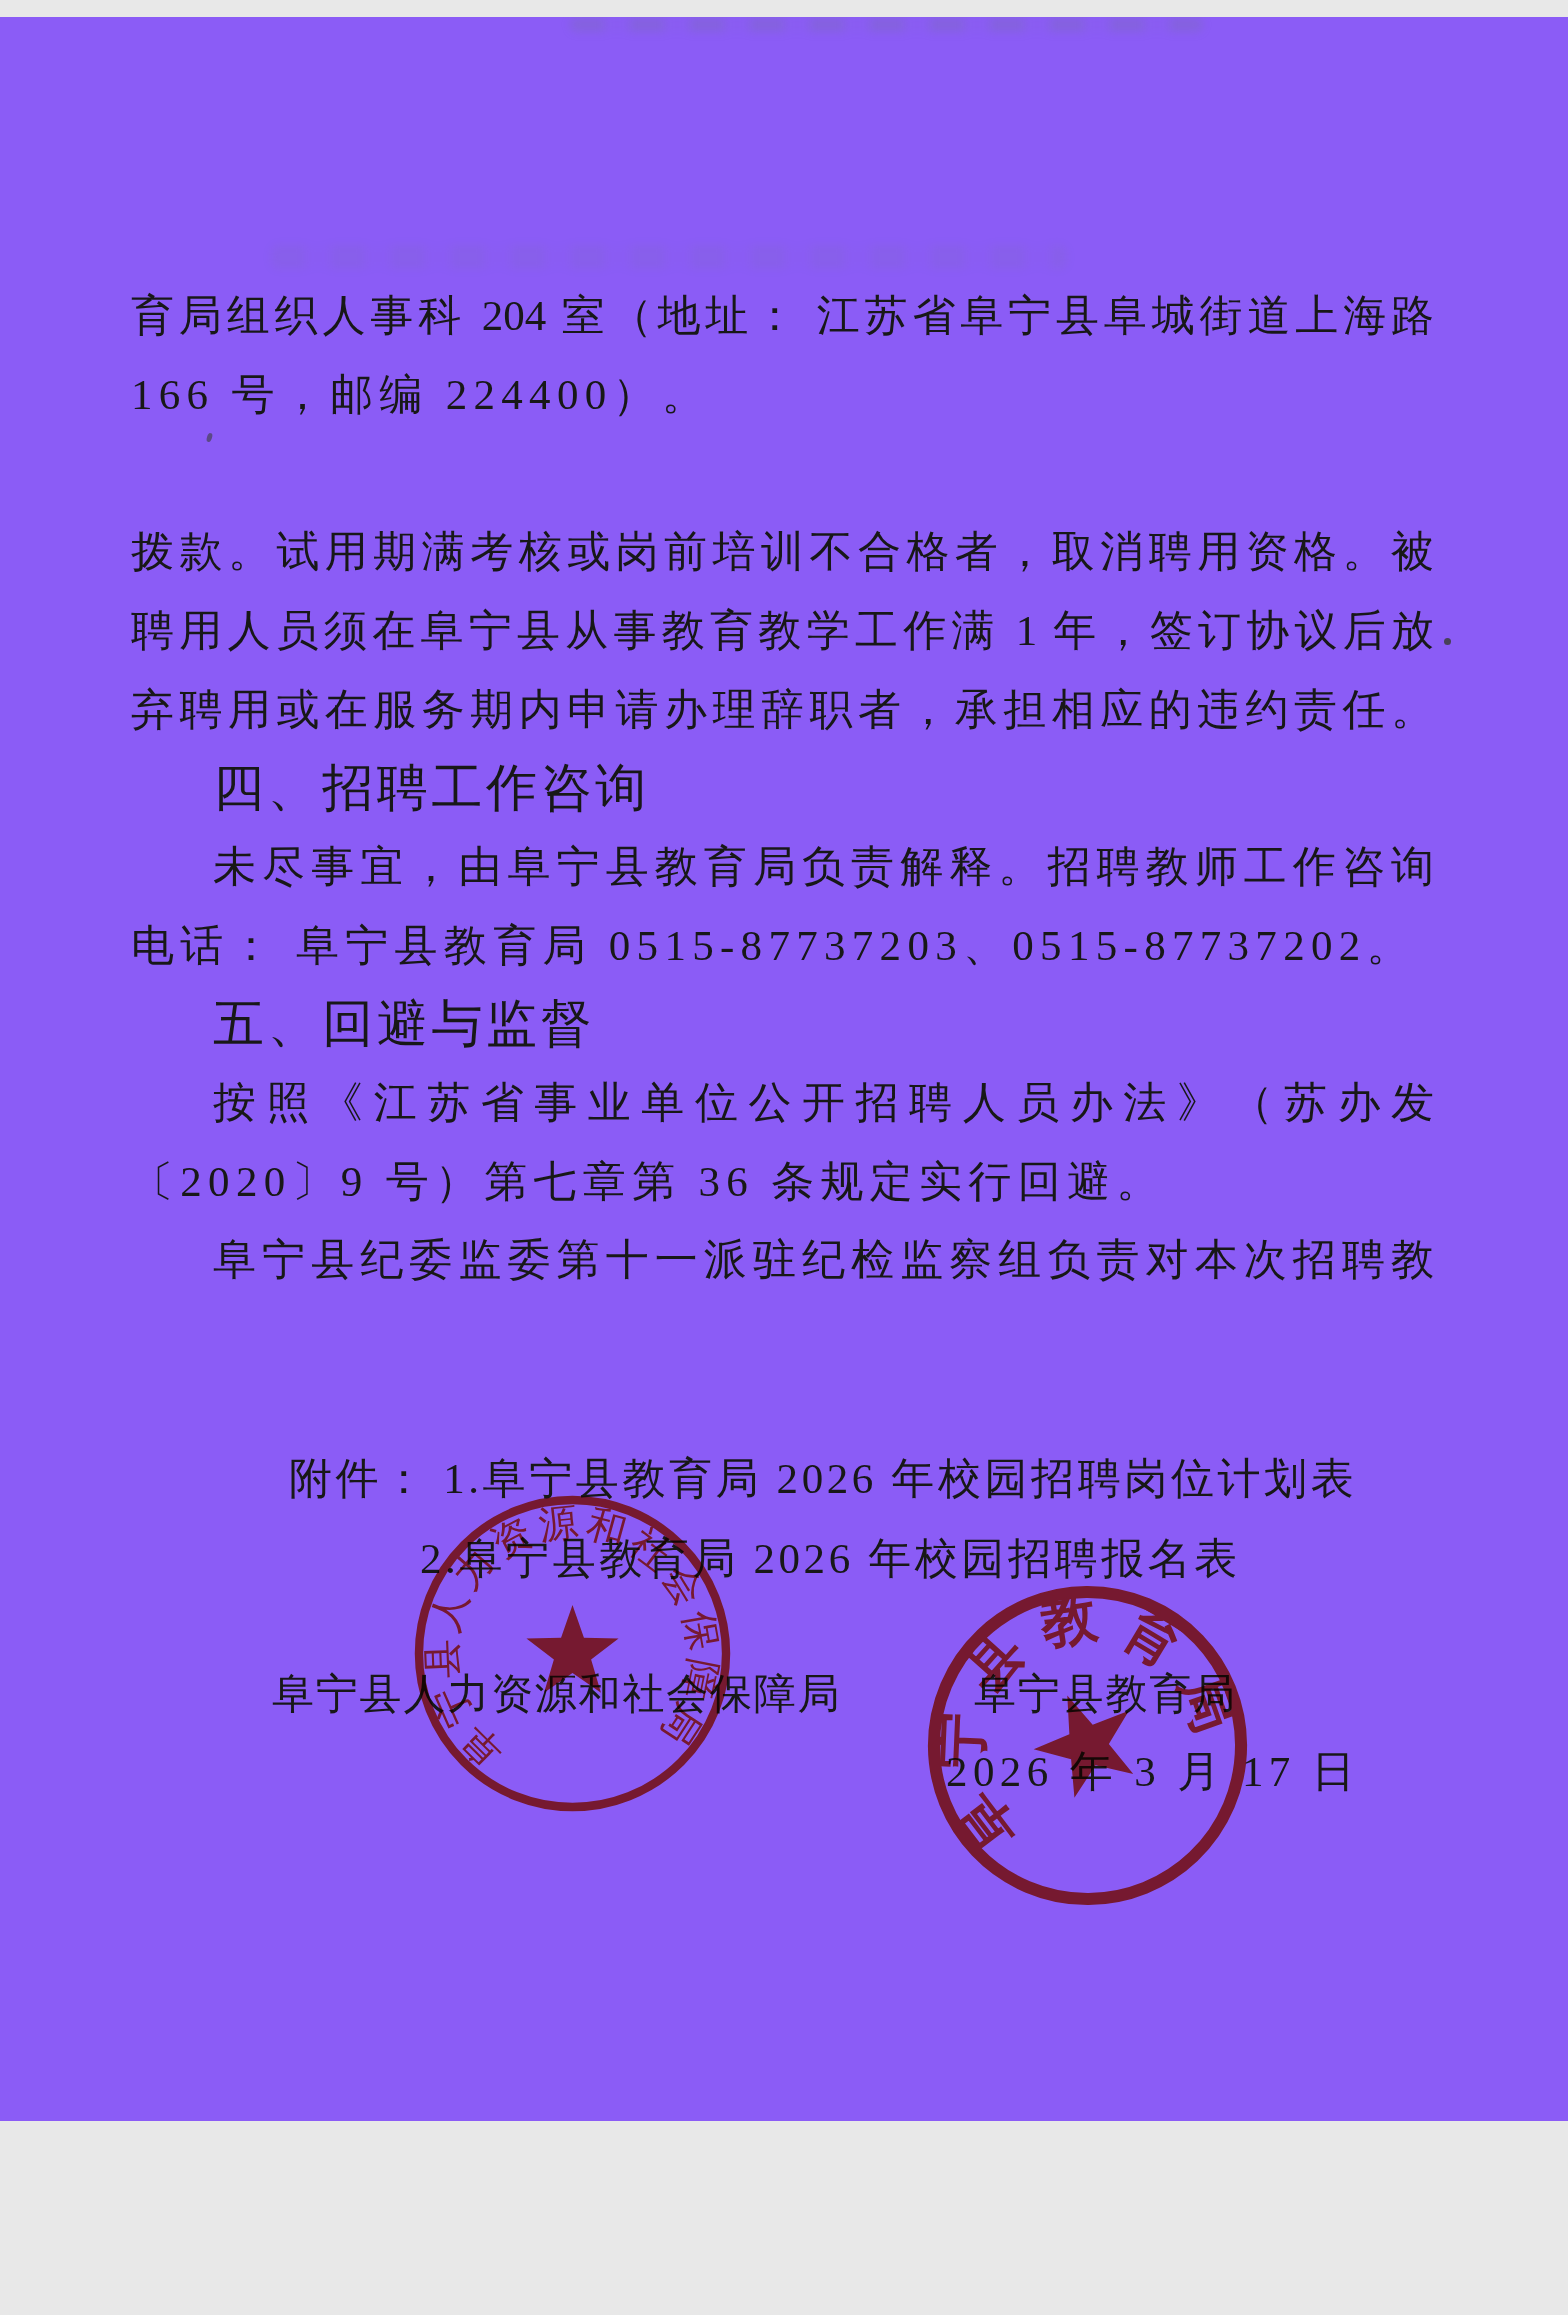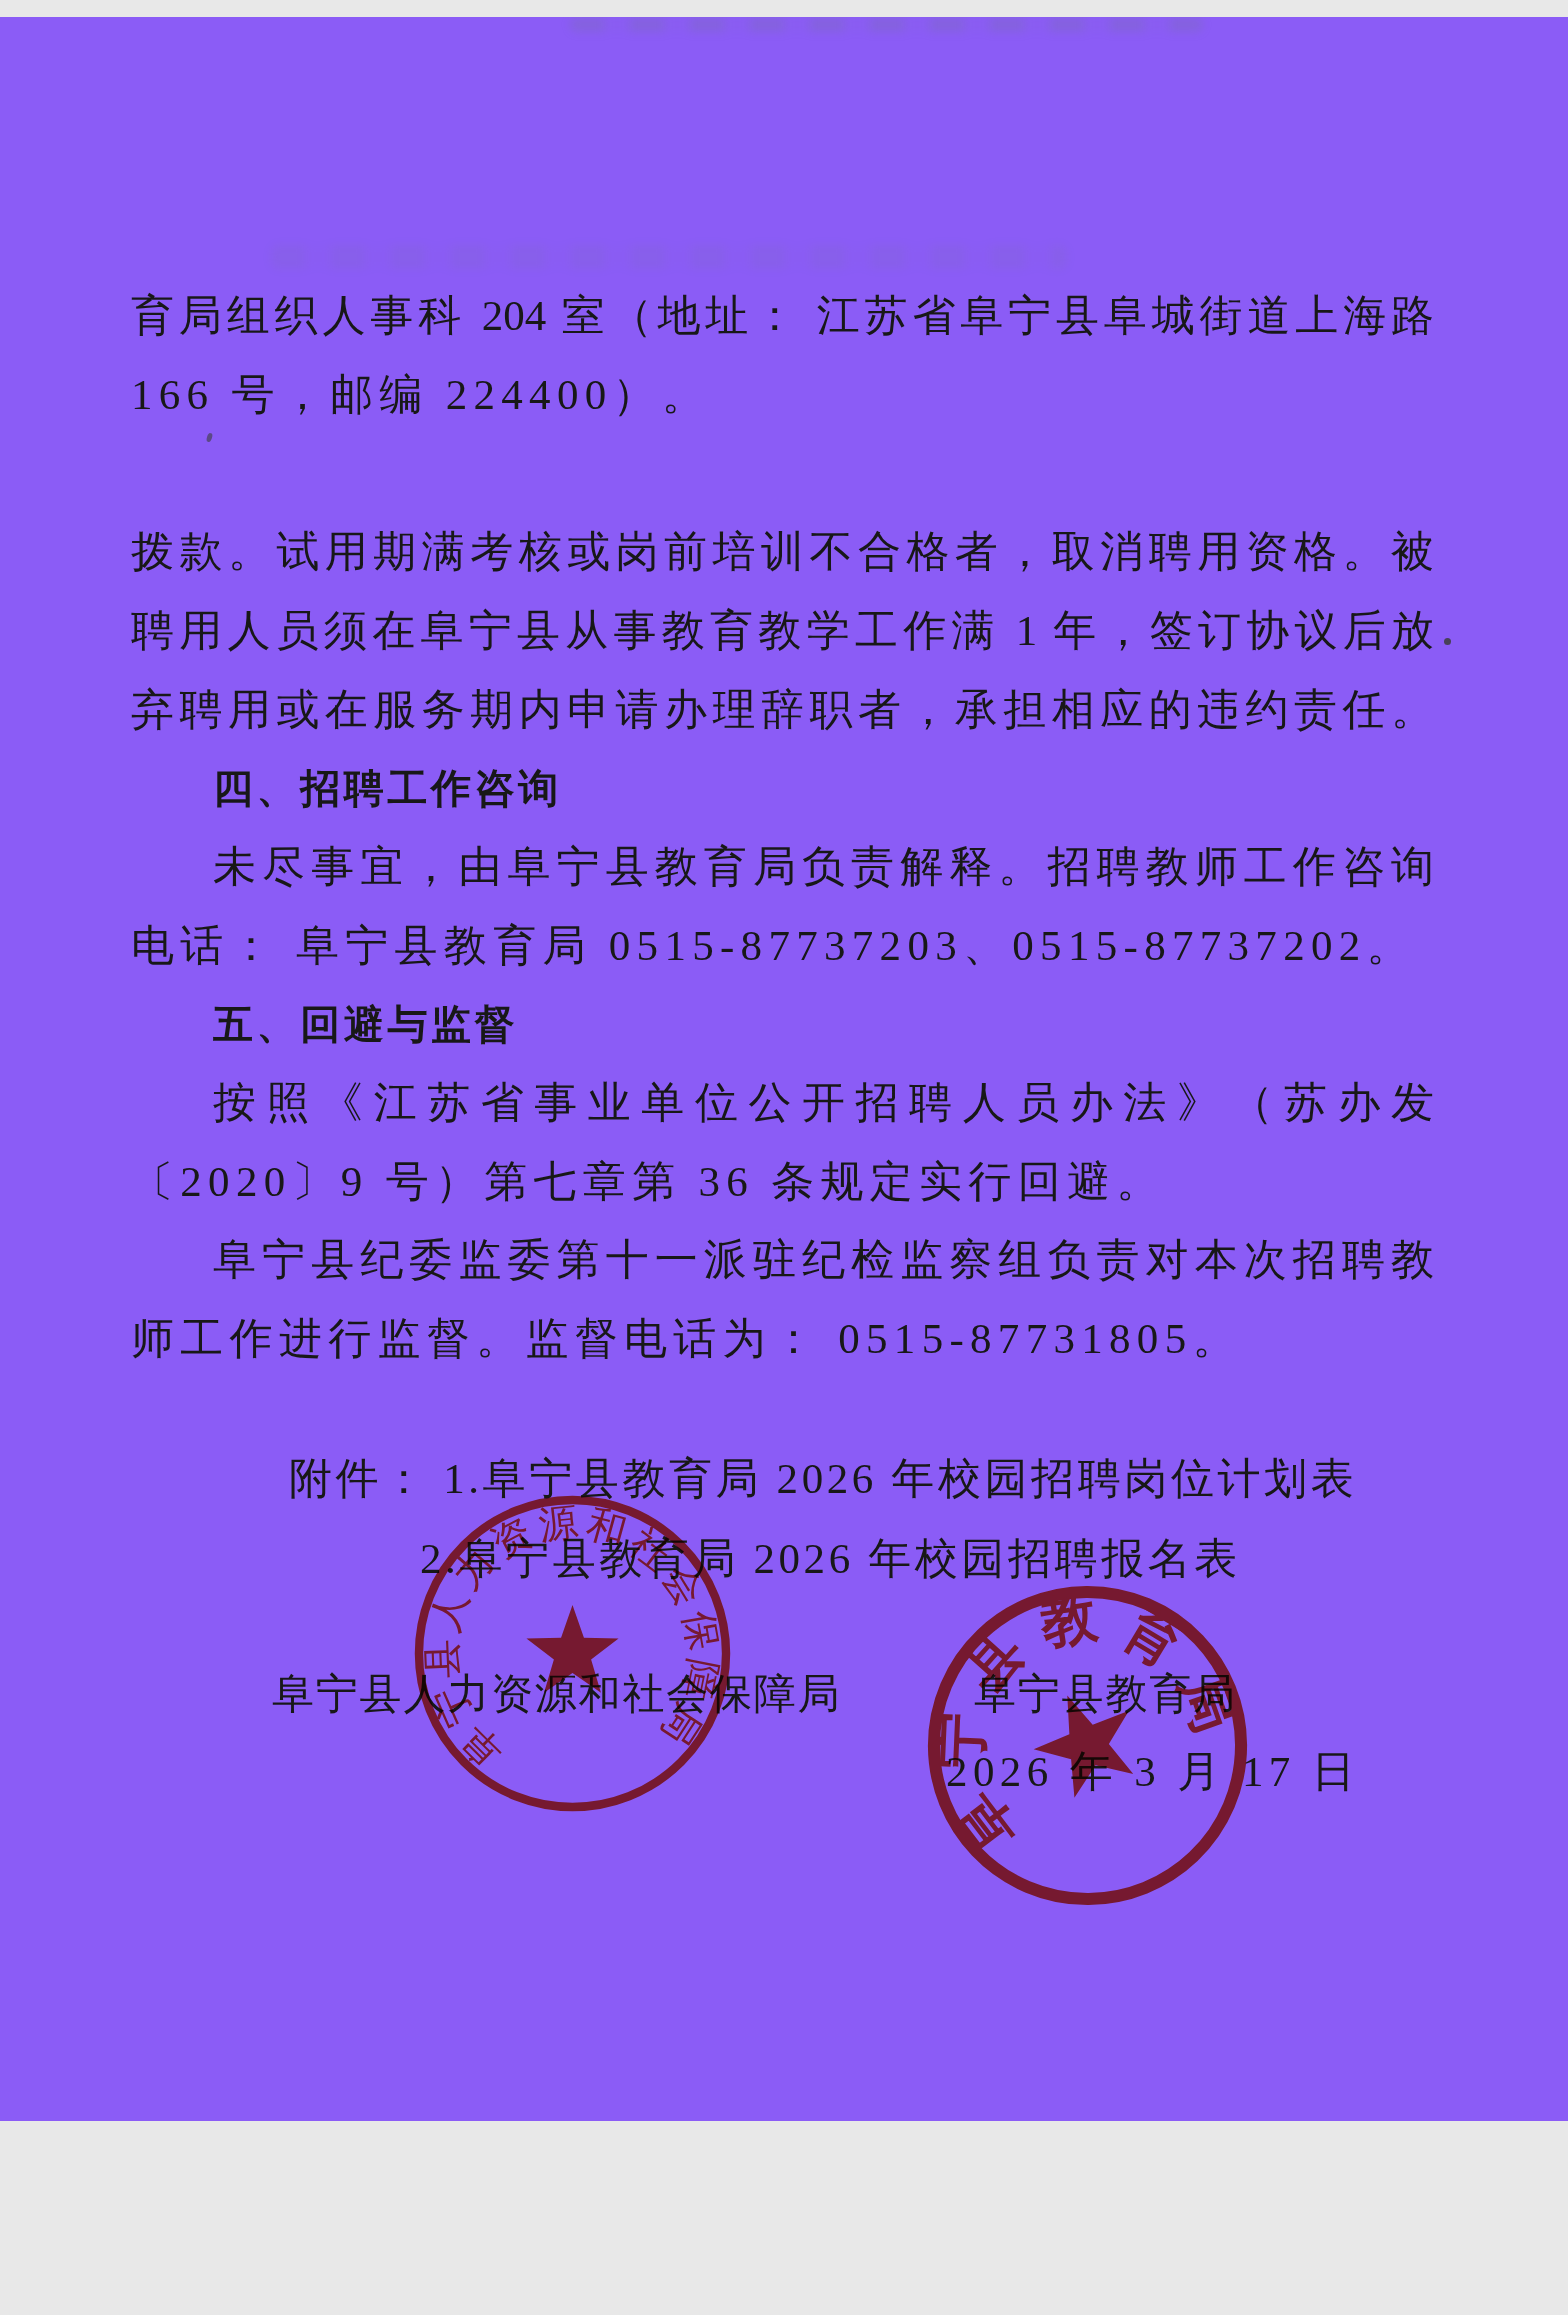--- a/index.html
+++ b/index.html
@@ -25,23 +25,23 @@
   .line.indent { left:213px; width:1221px; }
   .line.fill {
     white-space:normal;
     letter-spacing:0;
     text-align:justify;
     text-align-last:justify;
     text-justify:inter-character;
   }
   .line.heading {
     font-family:"Liberation Sans","DejaVu Sans",sans-serif;
-    font-weight:bold;
+    font-weight:normal;
     letter-spacing:3.6px;
-    font-size:40px;
+    font-size:51px;
   }
 
   
   .attach {
     position:absolute;
     font-size:43px; line-height:86px;
     letter-spacing:3.6px; white-space:nowrap;
   }
   .signer {
     position:absolute;
@@ -104,21 +104,20 @@
   <div class="line fill" style="top:492px">拨款。试用期满考核或岗前培训不合格者，取消聘用资格。被</div>
   <div class="line fill" style="top:571px">聘用人员须在阜宁县从事教育教学工作满 1 年，签订协议后放</div>
   <div class="line fill" style="top:650px">弃聘用或在服务期内申请办理辞职者，承担相应的违约责任。</div>
   <div class="line indent heading" style="top:728px">四、招聘工作咨询</div>
   <div class="line indent fill" style="top:807px">未尽事宜，由阜宁县教育局负责解释。招聘教师工作咨询</div>
   <div class="line" style="top:886px">电话： 阜宁县教育局 0515-87737203、0515-87737202。</div>
   <div class="line indent heading" style="top:964px">五、回避与监督</div>
   <div class="line indent fill" style="top:1043px">按照《江苏省事业单位公开招聘人员办法》（苏办发</div>
   <div class="line" style="top:1122px">〔2020〕9 号）第七章第 36 条规定实行回避。</div>
   <div class="line indent fill" style="top:1200px">阜宁县纪委监委第十一派驻纪检监察组负责对本次招聘教</div>
-  <div class="line" style="top:1279px">师工作进行监督。监督电话为： 0515-87731805。</div>
 
   <div class="attach" style="left:289px; top:1419px">附件： 1.阜宁县教育局 2026 年校园招聘岗位计划表</div>
   <div class="attach" style="left:420px; top:1499px">2.阜宁县教育局 2026 年校园招聘报名表</div>
 
   <div class="signer" style="left:272px;  top:1634px">阜宁县人力资源和社会保障局</div>
   <div class="signer" style="left:974px; top:1634px">阜宁县教育局</div>
   <div class="dateline" style="left:946px; top:1712px">2026 年 3 月 17 日</div>
 
   <svg class="seal left" width="335" height="335" viewBox="0 0 360 360">
     <circle cx="180" cy="180" r="165" fill="none" stroke-width="9" stroke="#d6341f"></circle>

